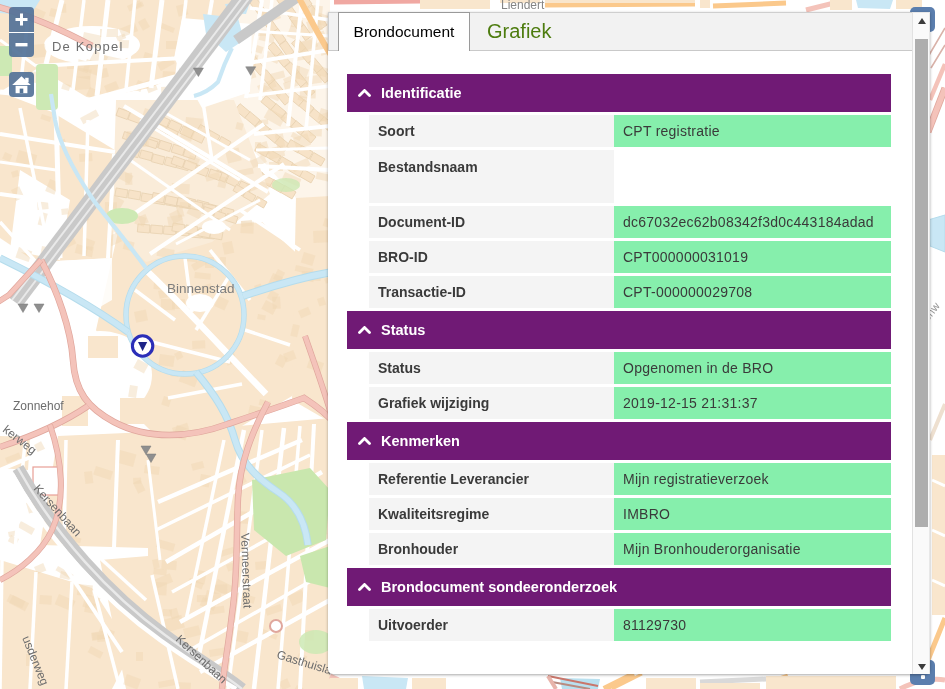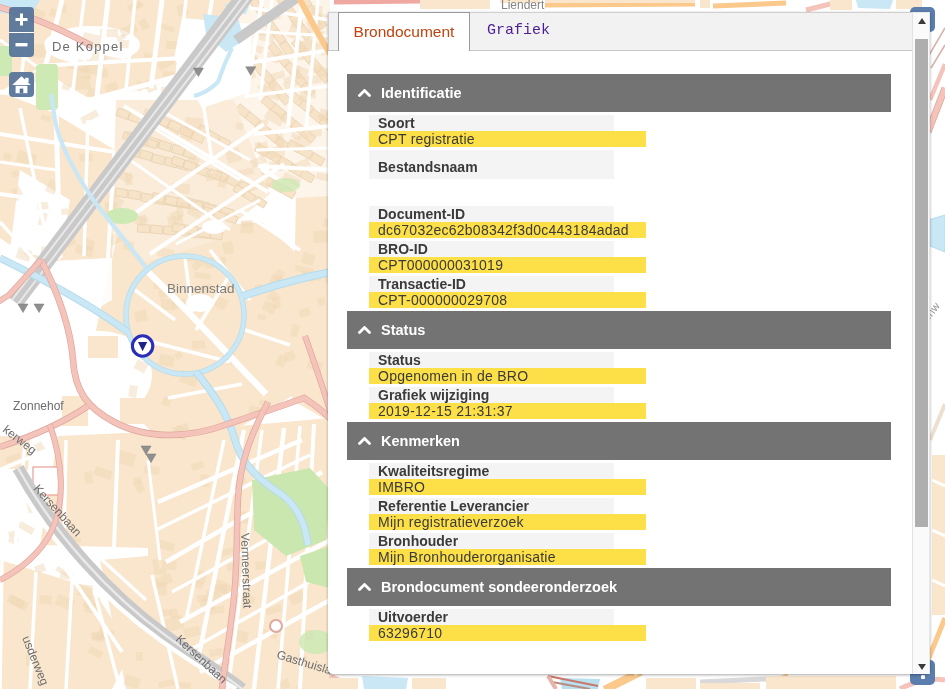--- a/index.html
+++ b/index.html
@@ -22,33 +22,33 @@
   #bluebot .dot { position:absolute; left:10.5px; top:14.5px; width:4.5px; height:4.5px; background:#fff; border-radius:1px; }
 
   
   #panel { position:absolute; left:328px; top:12px; width:602px; height:662px;
     background:#fff; z-index:10; box-shadow:0 1px 3px rgba(0,0,0,.35);
     border-radius:0 0 5px 5px; }
   #tabbar { position:absolute; left:0; top:0; width:584px; height:39px;
     background:#f2f2f2; border-bottom:1px solid #c9c9c9; border-top:1px solid #cfcfcf; border-left:1px solid #cfcfcf; }
   #tab-active { position:absolute; left:10px; top:0px; width:132px; height:39px;
     background:#fff; border:1px solid #9a9a9a; border-bottom:none;
-    font-size:15.5px; color:#c2410c; text-align:center; line-height:37px; z-index:2; }
+    font-size:15.5px; color:#000000; text-align:center; line-height:37px; z-index:2; }
   #tab-grafiek { position:absolute; left:159px; top:0; height:38px; line-height:38px;
-    font-size:15px; color:#4c1d95;font-family:Liberation Mono, monospace; }
+    font-size:20px; color:#4d7c0f; }
   #content { position:absolute; left:0; top:40px; width:584px; height:622px; overflow:hidden;
     padding:22px 0 0 19px; }
-  .secbar { width:544px; height:38px; background:#737373; color:#fff;
+  .secbar { width:544px; height:38px; background:#701a75; color:#fff;
     display:flex; align-items:center; margin-bottom:3px; }
   .secbar svg { margin-left:11px; }
   .secbar .t { margin-left:10px; font-weight:bold; font-size:14.5px; }
-  .row { display:flex; width:522px; margin-left:22px; margin-bottom:3px;flex-direction:column; }
+  .row { display:flex; width:522px; margin-left:22px; margin-bottom:3px; }
   .row .lbl { width:245px; background:#f4f4f4; font-weight:bold; font-size:14px; color:#3a3a3a;
     display:flex; align-items:center; padding-left:9px; }
-  .row .val { width:277px; background:#fde047; font-size:14px; color:#3a3a3a; letter-spacing:0.25px;
+  .row .val { width:277px; background:#86efac; font-size:14px; color:#3a3a3a; letter-spacing:0.25px;
     display:flex; align-items:center; padding-left:9px; }
   .row1 { height:32px; }
   .row2 { height:53px;justify-content:space-between; }
   .row2 .lbl, .row2 .val { display:block; padding-top:6px; line-height:23px; }
   .link { color:#1f78b4; }
 
   
   #sbar { position:absolute; left:584px; top:0; width:18px; height:662px;
     background:#fafafa; border-left:1px solid #e2e2e2; border-top:1px solid #e8e8e8; border-right:1px solid #e8e8e8; }
   #sbar .up { position:absolute; left:4.5px; top:4.5px; width:0; height:0;
@@ -711,40 +711,40 @@
           <div class="lbl">Grafiek wijziging</div>
           <div class="val">2019-12-15 21:31:37</div>
         </div>
       <div class="secbar">
         <svg width="13" height="8" viewBox="0 0 13 8">
             <polyline points="1.5,6.5 6.5,1.5 11.5,6.5" fill="none" stroke="#fff" stroke-width="2.8" stroke-linecap="round" stroke-linejoin="miter"></polyline>
           </svg>
         <span class="t">Kenmerken</span>
       </div>
       <div class="row row1">
+          <div class="lbl">Referentie Leverancier</div>
+          <div class="val">Mijn registratieverzoek</div>
+        </div>
+      <div class="row row1">
           <div class="lbl">Kwaliteitsregime</div>
           <div class="val">IMBRO</div>
-        </div>
-      <div class="row row1">
-          <div class="lbl">Referentie Leverancier</div>
-          <div class="val">Mijn registratieverzoek</div>
         </div>
       <div class="row row1">
           <div class="lbl">Bronhouder</div>
           <div class="val">Mijn Bronhouderorganisatie</div>
         </div>
       <div class="secbar">
         <svg width="13" height="8" viewBox="0 0 13 8">
             <polyline points="1.5,6.5 6.5,1.5 11.5,6.5" fill="none" stroke="#fff" stroke-width="2.8" stroke-linecap="round" stroke-linejoin="miter"></polyline>
           </svg>
         <span class="t">Brondocument sondeeronderzoek</span>
       </div>
       <div class="row row1">
           <div class="lbl">Uitvoerder</div>
-          <div class="val">63296710</div>
+          <div class="val">81129730</div>
         </div>
     </div>
     <div id="sbar">
       <div class="up"></div>
       <div class="thumb"></div>
       <div class="down"></div>
     </div>
   </div>
 </div>
 

